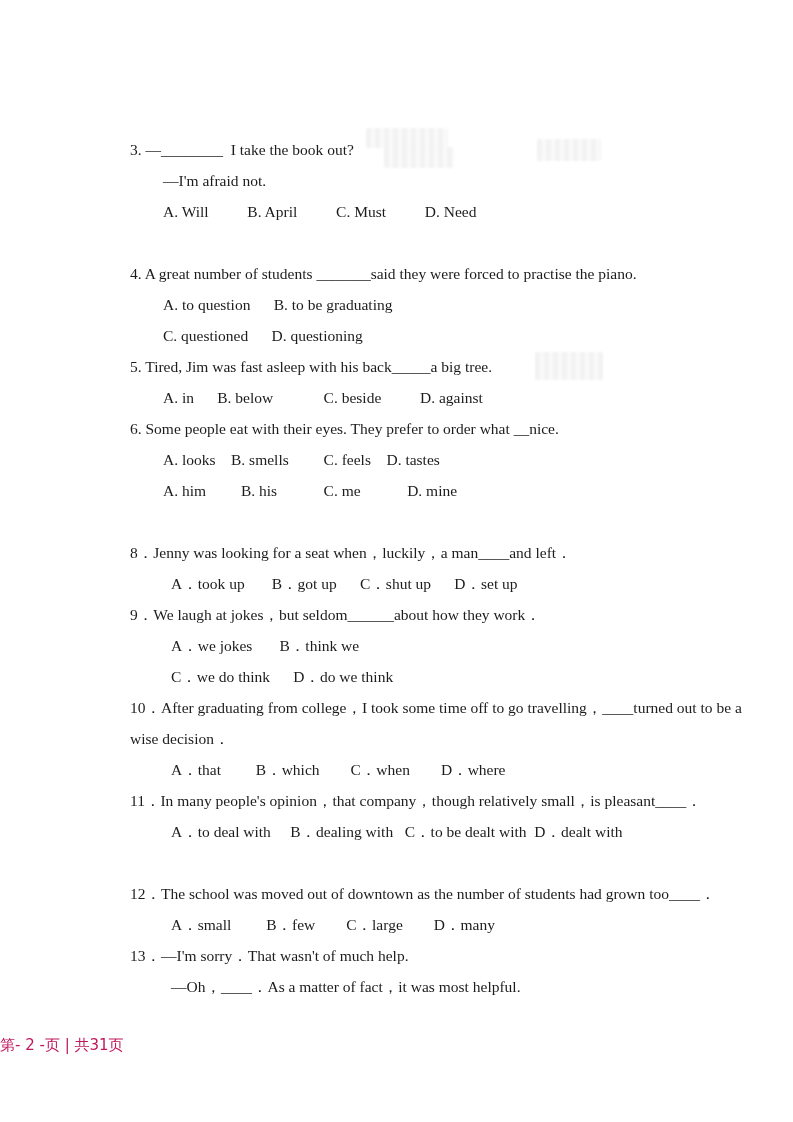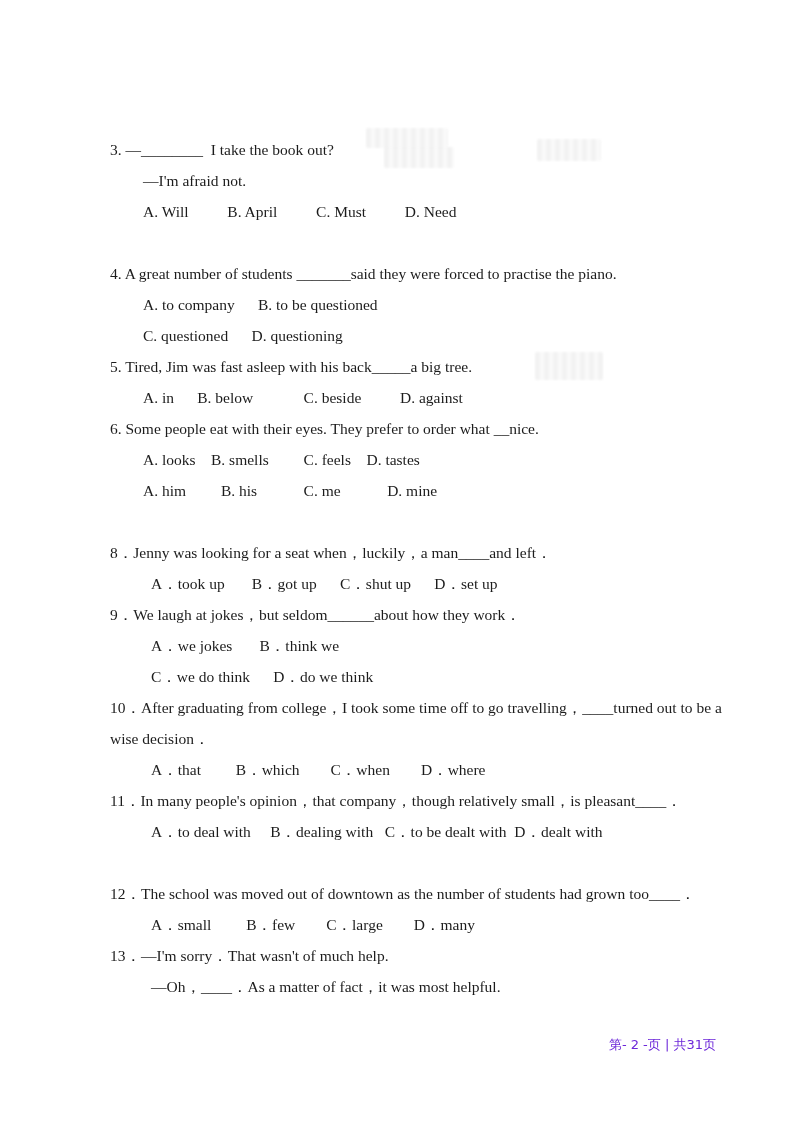--- a/index.html
+++ b/index.html
@@ -20,33 +20,34 @@
       position: absolute;
       left: 110px;
       top: 134px;
       width: 670px;
       font-size: 15.5px;
       line-height: 31px;
     }
     .line {
       height: 31px;
       white-space: pre;
+      margin-left: 20px;
     }
     .ind1 { padding-left: 33px; }
     .ind2 { padding-left: 41px; }
     .gap  { margin-top: 31px; }
     .footer {
       position: absolute;
       left: 0;
       top: 1036px;
       width: 716px;
-      text-align: right;
+      text-align: left;
       font-family: "DejaVu Sans", "Liberation Sans", sans-serif;
-      font-size: 13px;
-      color: #6d28d9;
+      font-size: 15px;
+      color: #be185d;
     }
     
     .wm {
       position: absolute;
       background: repeating-linear-gradient(90deg, #ececec 0 5px, #f7f7f7 5px 9px);
       filter: blur(1.2px);
       opacity: 0.65;
       border-radius: 2px;
     }
     .wm1 { left: 366px; top: 128px; width: 82px; height: 20px; }
@@ -63,21 +64,21 @@
   <div class="wm wm2"></div>
   <div class="wm wm3"></div>
   <div class="wm wm4"></div>
 
   <main class="content">
     <div class="line">3. —________  I take the book out?</div>
     <div class="line ind1">—I'm afraid not.</div>
     <div class="line ind1">A. Will          B. April          C. Must          D. Need</div>
 
     <div class="line gap">4. A great number of students _______said they were forced to practise the piano.</div>
-    <div class="line ind1">A. to company      B. to be questioned</div>
+    <div class="line ind1">A. to question      B. to be graduating</div>
     <div class="line ind1">C. questioned      D. questioning</div>
 
     <div class="line">5. Tired, Jim was fast asleep with his back_____a big tree.</div>
     <div class="line ind1">A. in      B. below             C. beside          D. against</div>
 
     <div class="line">6. Some people eat with their eyes. They prefer to order what __nice.</div>
     <div class="line ind1">A. looks    B. smells         C. feels    D. tastes</div>
 
     <div class="line ind1">A. him         B. his            C. me            D. mine</div>
 

